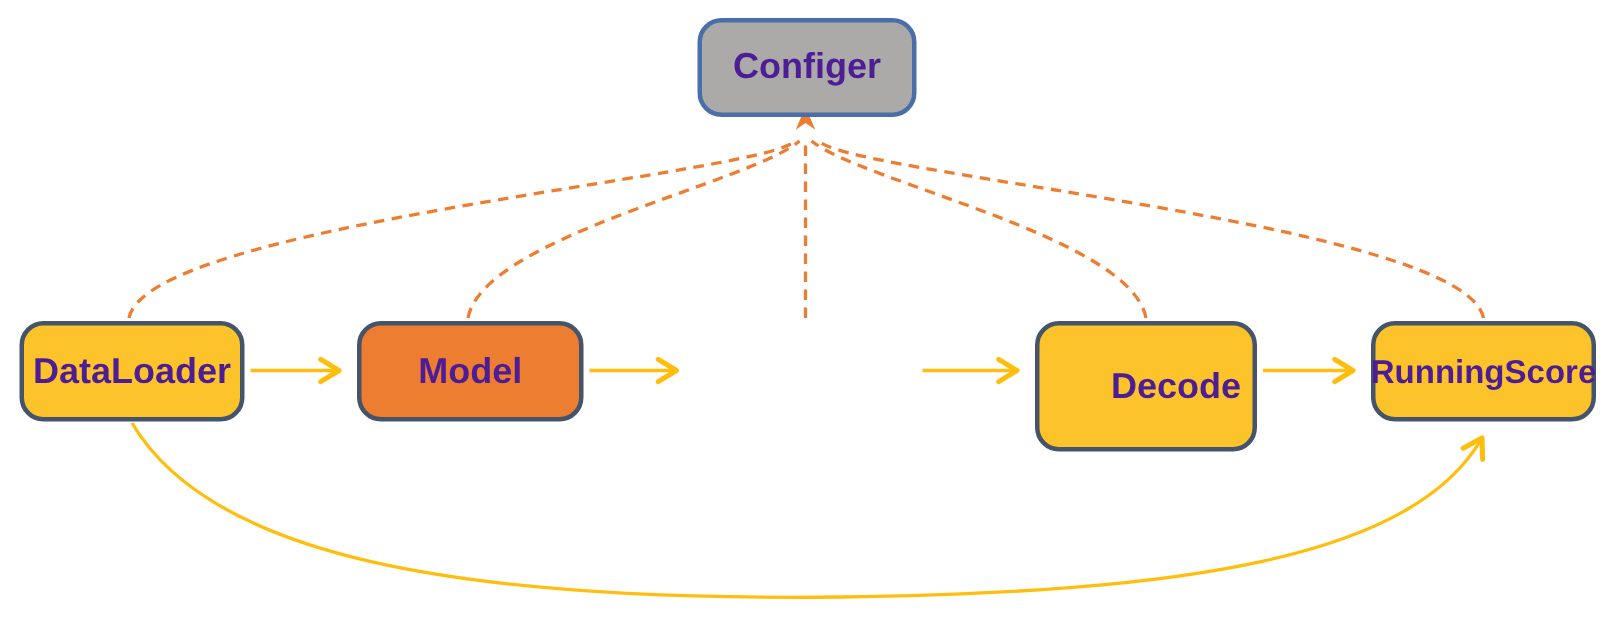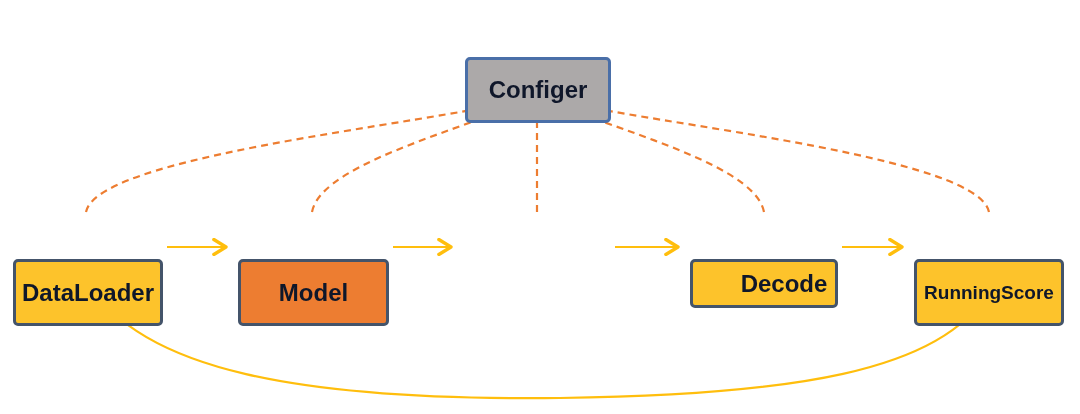--- a/index.html
+++ b/index.html
@@ -18,43 +18,42 @@
   svg.edges {
     position: absolute;
     left: 0;
     top: 0;
     width: 1080px;
     height: 414px;
   }
   .node {
     position: absolute;
     box-sizing: border-box;
-    border-radius: 5px;
+    border-radius: 16px;
     border: 3px solid #44546A;
     display: flex;
     align-items: center;
     justify-content: center;
     font-weight: bold;
-    color: #0f172a;
+    color: #4c1d95;
     font-size: 24px;
-    margin-top: 45px;
   }
   .n-configer {
     left: 465px; top: 12px; width: 146px; height: 66px;
     background: #ACA9A9;
     border-color: #4A6FA8;
   }
   .n-dataloader { left: 13px;  top: 214px; width: 150px; height: 67px; background: #FDC32B; }
   .n-model      { left: 238px; top: 214px; width: 151px; height: 67px; background: #ED7D31; }
   .n-output     { left: 463px; top: 214px; width: 148px; height: 67px; background: #FDC32B; }
-  .n-decode     { left: 690px; top: 214px; width: 148px; height: 49px; background: #FDC32B; padding-left: 40px; }
+  .n-decode     { left: 690px; top: 214px; width: 148px; height: 87px; background: #FDC32B; padding-left: 40px; }
   .n-runningscore {
     left: 914px; top: 214px; width: 150px; height: 67px;
     background: #FDC32B;
-    font-size: 19px;
+    font-size: 22px;
   }
   .flow-edge { stroke: #FFBE0D; stroke-width: 2.2; fill: none; }
   .cfg-edge  { stroke: #ED7D31; stroke-width: 2.2; fill: none; stroke-dasharray: 7 5; }
 </style>
 </head>
 <body>
 
 <div class="canvas">
 
   <svg class="edges" viewBox="0 0 1080 414">

